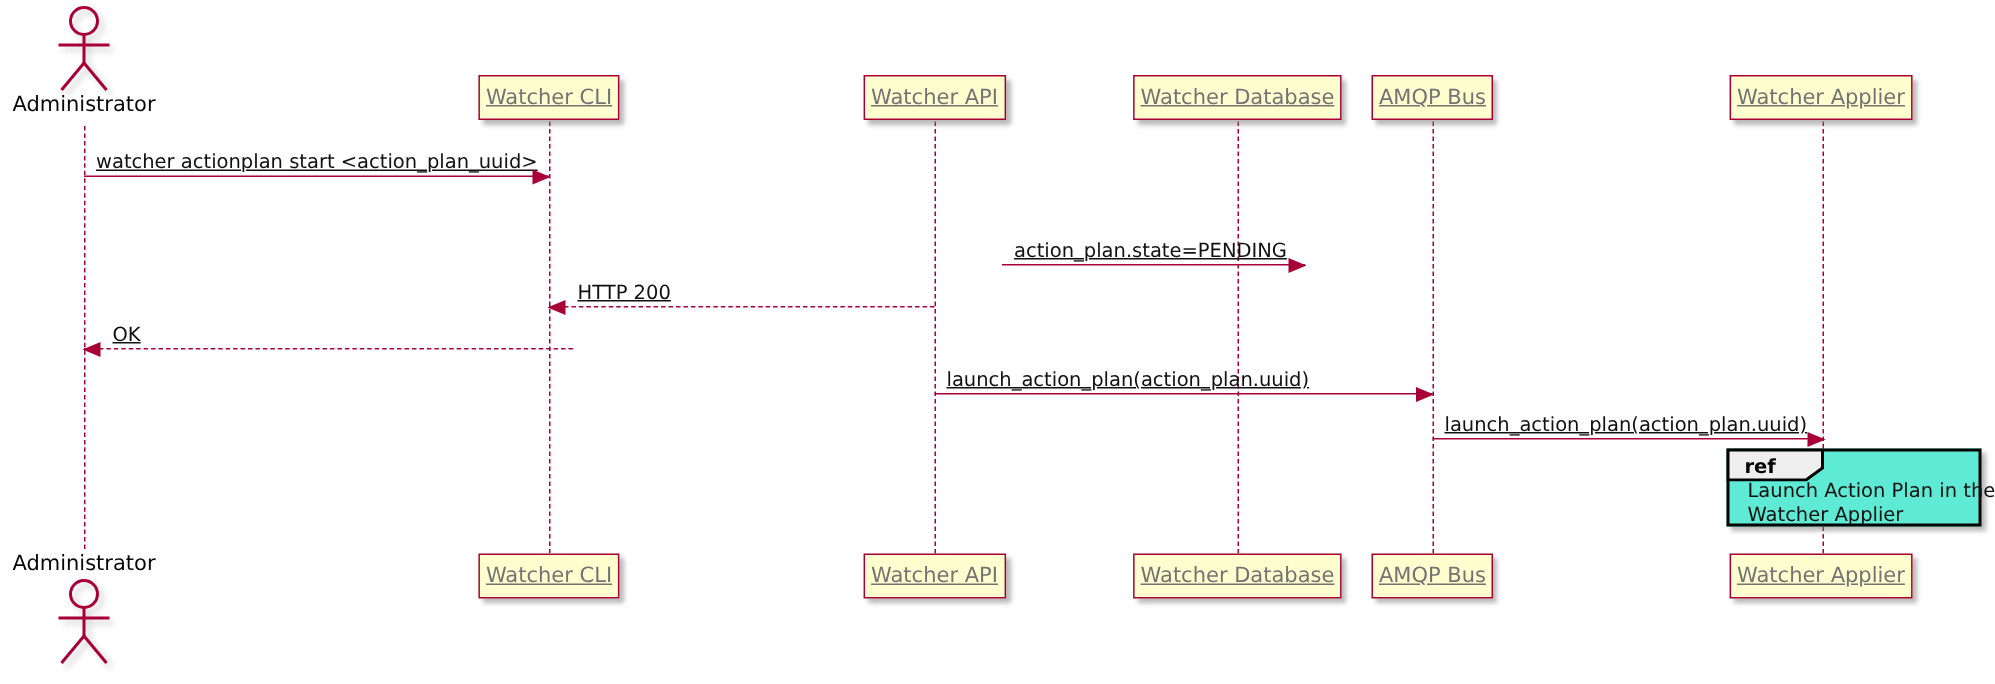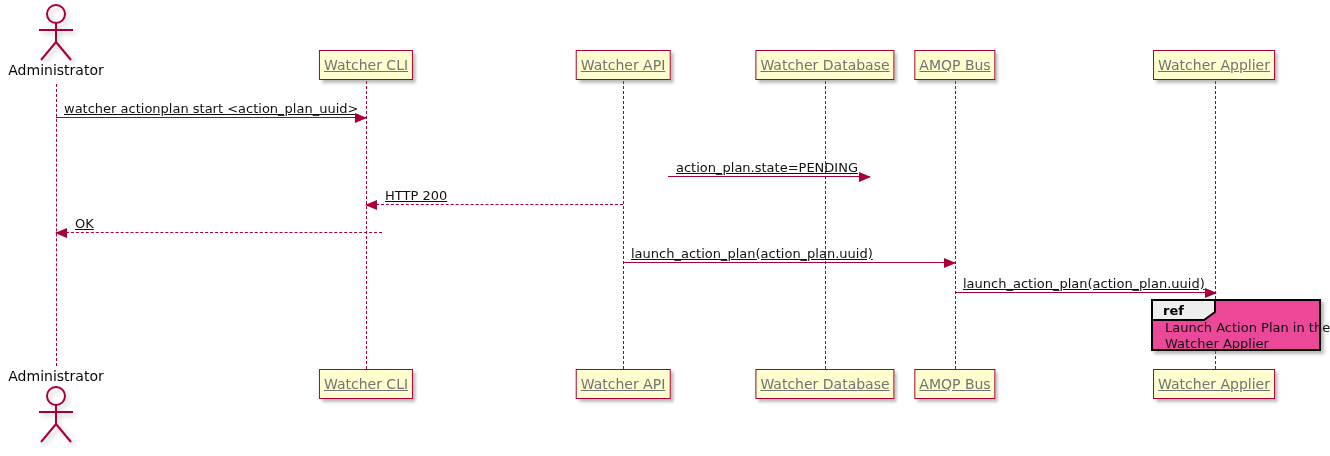--- a/index.html
+++ b/index.html
@@ -43,21 +43,21 @@
   }
   .msg.ret .msg-label { padding-left: 19px; }
   .msg-line { position: absolute; left: 0; right: 0; top: 16px; height: 0; border-top: 1.5px solid #A80036; }
   .msg.ret .msg-line { border-top: 1.2px dashed #A80036; }
   .arrowhead { position: absolute; top: 11.5px; width: 0; height: 0; }
   .arrowhead.right { right: -1px; border-top: 5px solid transparent; border-bottom: 5px solid transparent; border-left: 12px solid #A80036; }
   .arrowhead.left  { left: -1px;  border-top: 5px solid transparent; border-bottom: 5px solid transparent; border-right: 12px solid #A80036; }
   
   .ref-box {
     position: absolute; left: 1151px; top: 299px; width: 170px; height: 52px;
-    background: #ec4899; border: 2px solid #000000; box-sizing: border-box;
+    background: #5eead4; border: 2px solid #000000; box-sizing: border-box;
     box-shadow: 3px 3px 3px rgba(130,130,130,0.55);
     z-index: 3;
   }
   .ref-header { position: absolute; top: -2px; left: -2px; }
   .ref-body {
     position: absolute; left: 12px; top: 19px; right: 2px;
     font-size: 13px; line-height: 16px; color: #111111; white-space: nowrap;
   }
   .svg-stroke { stroke: #A80036; stroke-width: 2; fill: none; }
 </style>

